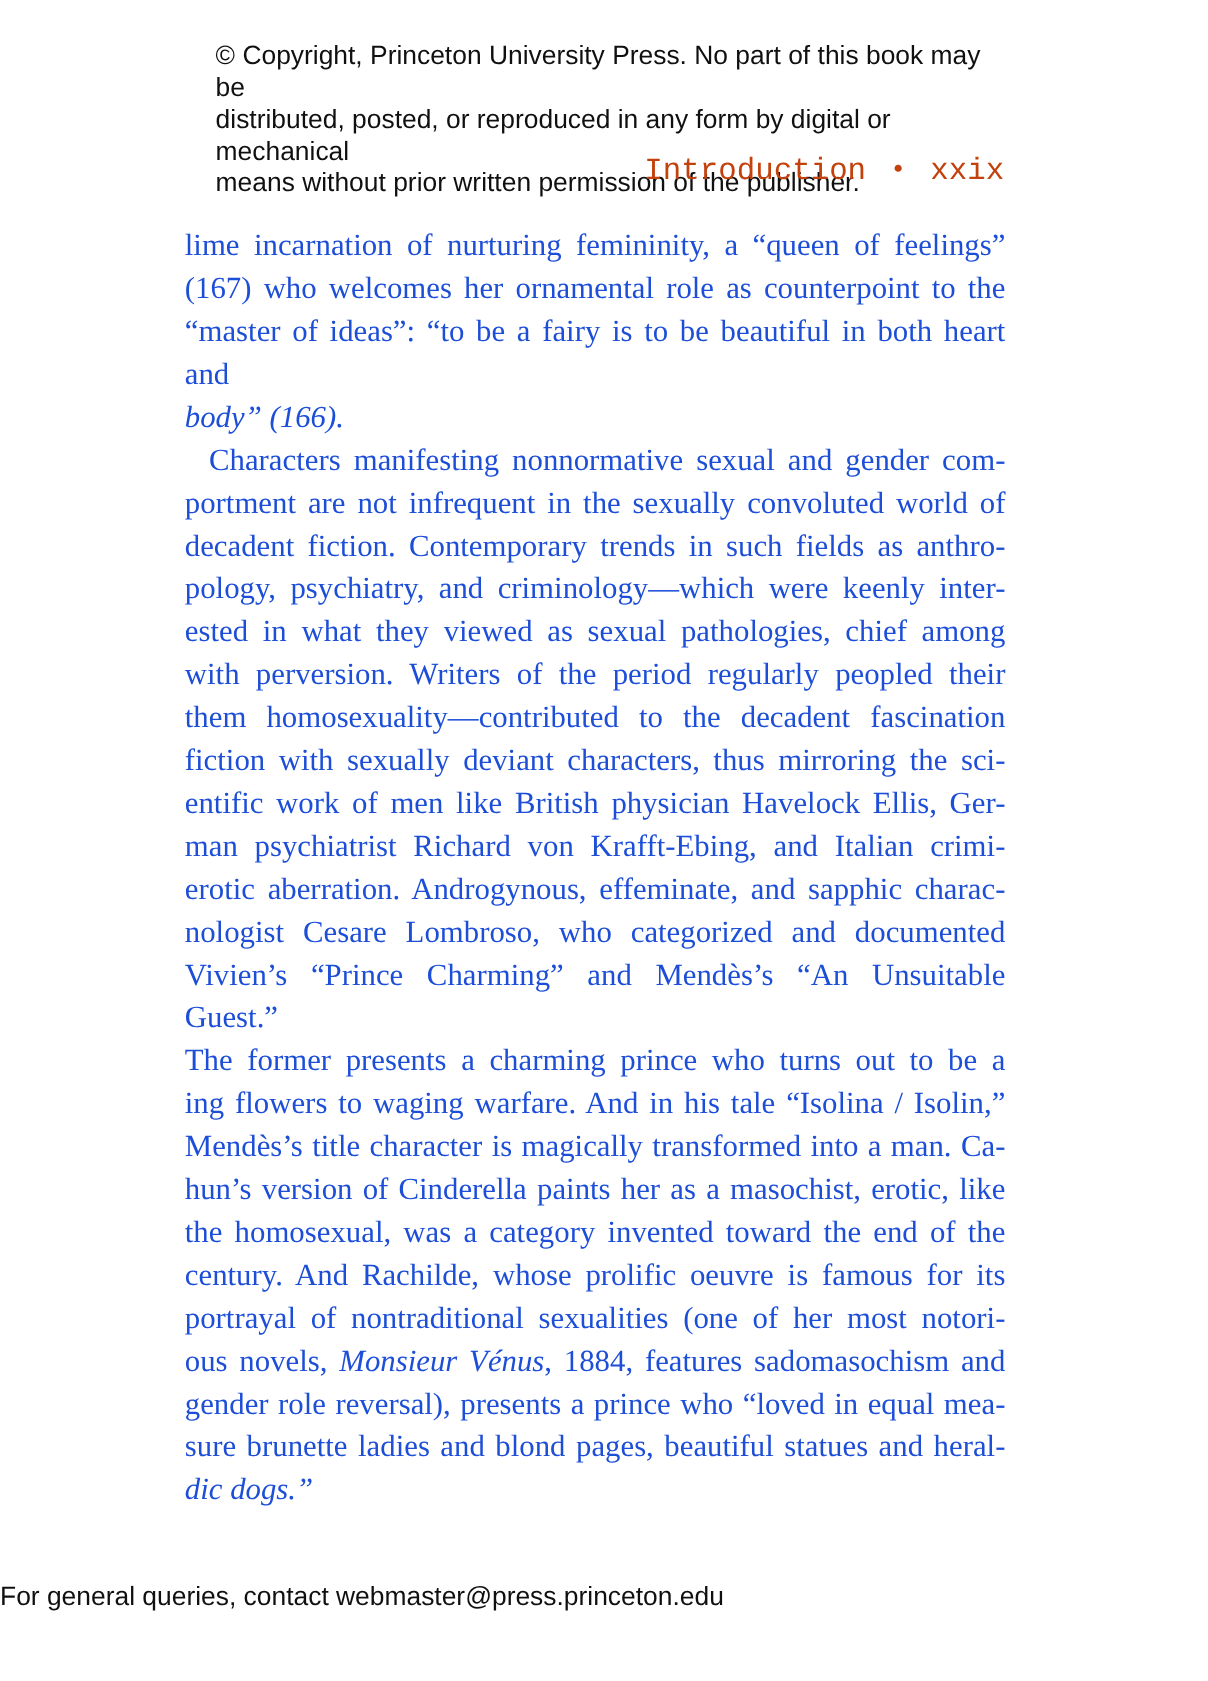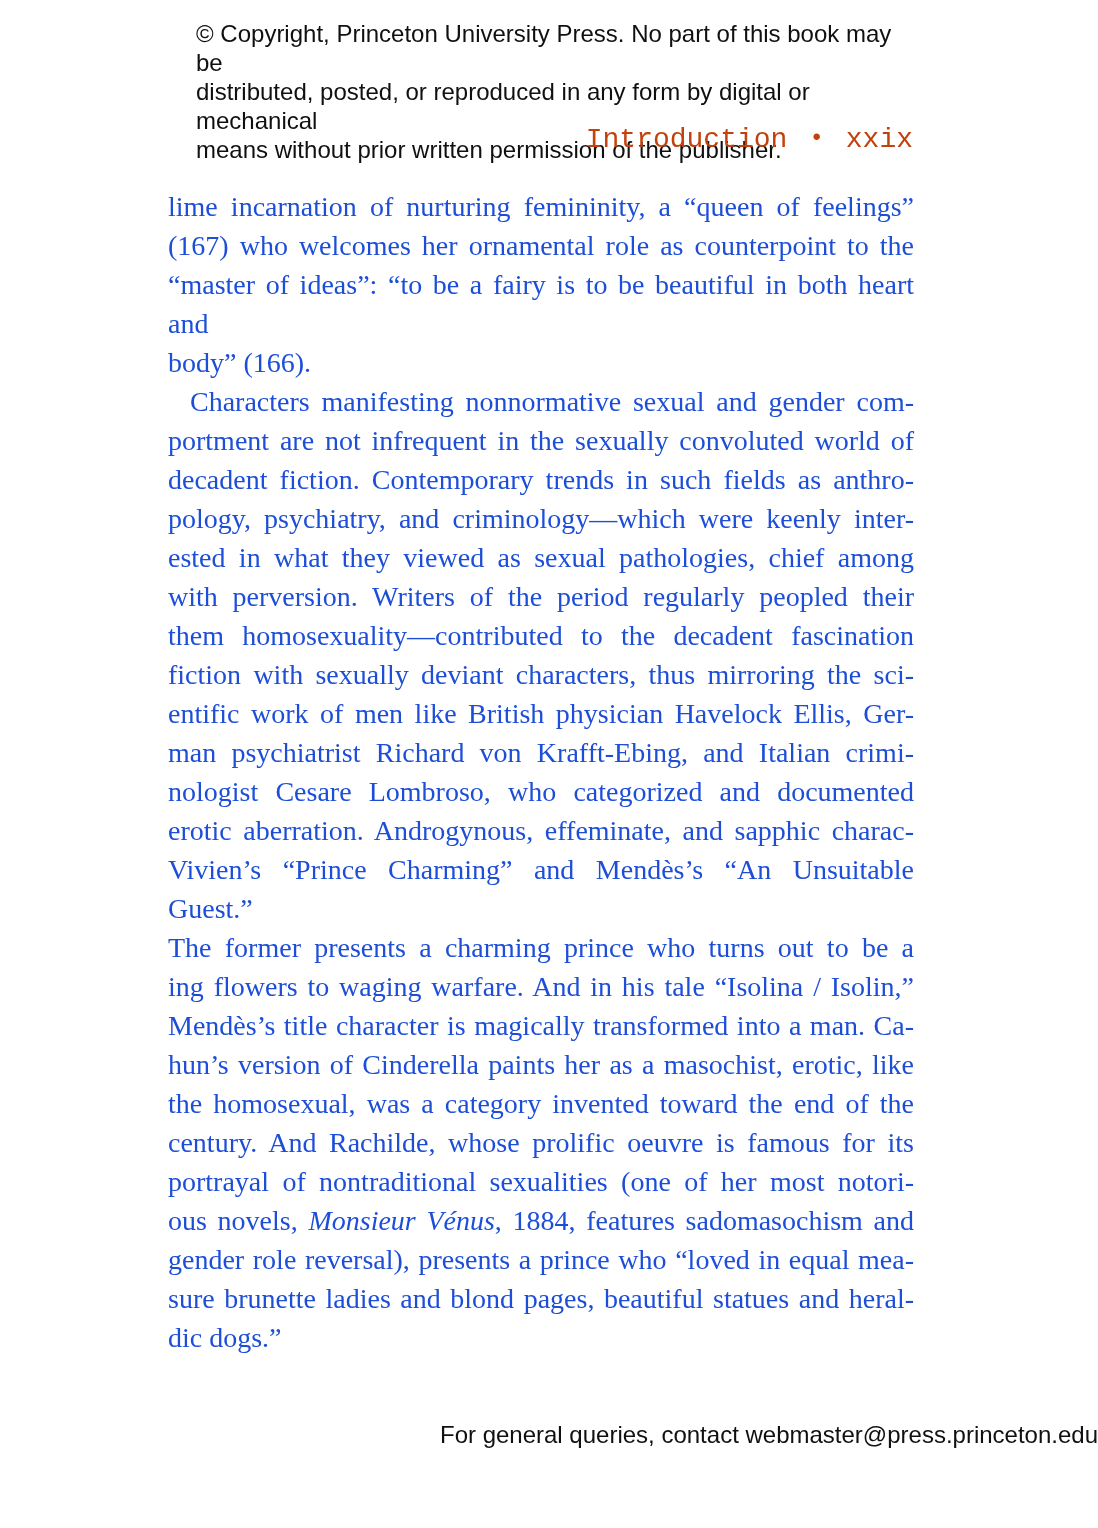--- a/index.html
+++ b/index.html
@@ -9,20 +9,21 @@
     background: #ffffff;
     font-family: "Liberation Serif", serif;
     color: #161616;
     overflow: hidden;
   }
   .page {
     position: relative;
     width: 1098px;
     height: 1112px;
     background: #ffffff;
+    margin-top: 17px;
   }
   .copyright-notice {
     position: absolute;
     left: 196px;
     top: 19px;
     width: 700px;
     font-family: "Liberation Sans", sans-serif;
     font-size: 24px;
     line-height: 29px;
     color: #101010;
@@ -51,30 +52,31 @@
     font-size: 28px;
     line-height: 39px;
     color: #1d4ed8;
   }
   .line {
     text-align: justify;
     text-align-last: justify;
   }
   .line.last {
     text-align-last: left;
+    font-style: italic;
   }
   .line.indent {
     text-indent: 22px;
   }
   .footer {
     position: absolute;
     left: 0;
     top: 1421px;
     width: 1098px;
-    text-align: right;
+    text-align: left;
     font-family: "Liberation Sans", sans-serif;
     font-size: 24px;
     color: #101010;
   }
 </style>
 </head>
 <body>
 
 <div class="page">
 
@@ -99,22 +101,22 @@
         <div class="line indent"><span>Characters manifesting nonnormative sexual and gender com-</span></div>
         <div class="line"><span>portment are not infrequent in the sexually convoluted world of</span></div>
         <div class="line"><span>decadent fiction. Contemporary trends in such fields as anthro-</span></div>
         <div class="line"><span>pology, psychiatry, and criminology—which were keenly inter-</span></div>
         <div class="line"><span>ested in what they viewed as sexual pathologies, chief among</span></div>
         <div class="line"><span>with perversion. Writers of the period regularly peopled their</span></div>
         <div class="line"><span>them homosexuality—contributed to the decadent fascination</span></div>
         <div class="line"><span>fiction with sexually deviant characters, thus mirroring the sci-</span></div>
         <div class="line"><span>entific work of men like British physician Havelock Ellis, Ger-</span></div>
         <div class="line"><span>man psychiatrist Richard von Krafft-Ebing, and Italian crimi-</span></div>
+        <div class="line"><span>erotic aberration. Androgynous, effeminate, and sapphic charac-</span></div>
         <div class="line"><span>nologist Cesare Lombroso, who categorized and documented</span></div>
-        <div class="line"><span>erotic aberration. Androgynous, effeminate, and sapphic charac-</span></div>
         <div class="line"><span>Vivien’s “Prince Charming” and Mendès’s “An Unsuitable Guest.”</span></div>
         <div class="line"><span>The former presents a charming prince who turns out to be a</span></div>
         <div class="line"><span>ing flowers to waging warfare. And in his tale “Isolina / Isolin,”</span></div>
         <div class="line"><span>Mendès’s title character is magically transformed into a man. Ca-</span></div>
         <div class="line"><span>hun’s version of Cinderella paints her as a masochist, erotic, like</span></div>
         <div class="line"><span>the homosexual, was a category invented toward the end of the</span></div>
         <div class="line"><span>century. And Rachilde, whose prolific oeuvre is famous for its</span></div>
         <div class="line"><span>portrayal of nontraditional sexualities (one of her most notori-</span></div>
         <div class="line"><span>ous novels, </span><i>Monsieur Vénus</i><span>, 1884, features sadomasochism and</span></div>
         <div class="line"><span>gender role reversal), presents a prince who “loved in equal mea-</span></div>

